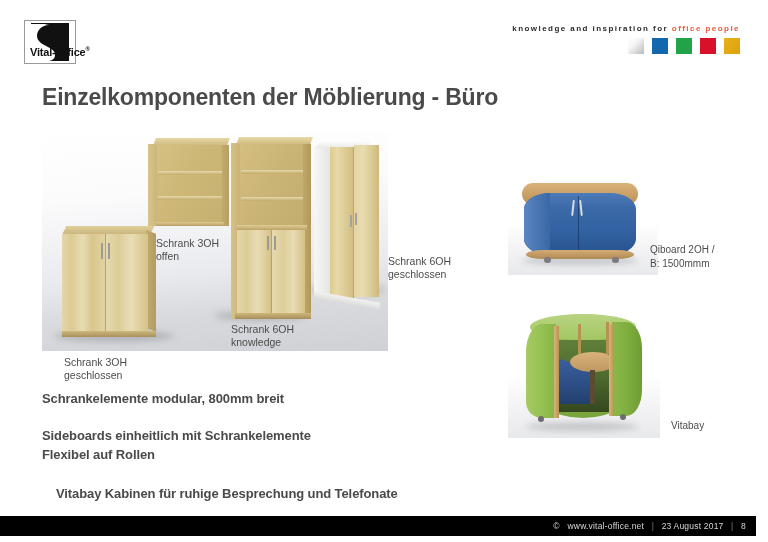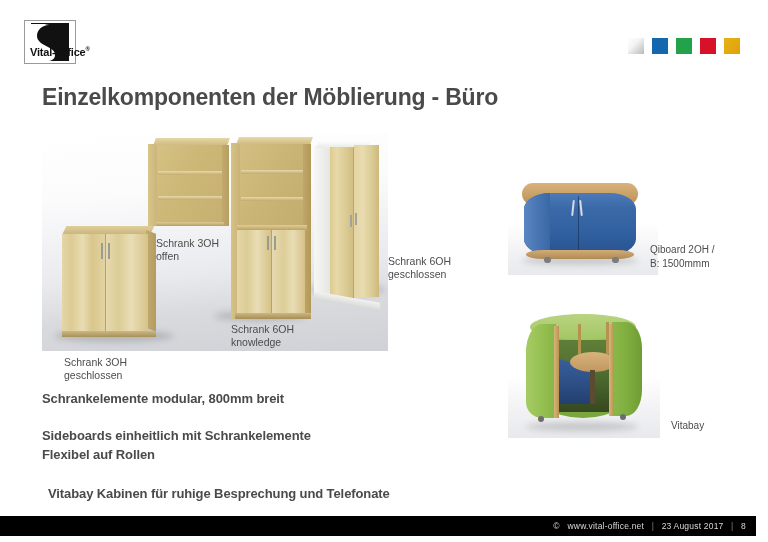--- a/index.html
+++ b/index.html
@@ -176,20 +176,24 @@
         <path d="M6 2 H44 V40 H6 Z" fill="#111111"></path>
         <path d="M26 2 C18 2 12 7 12 14 C12 20 17 23 22 25 C27 27 30 29 30 33 C30 37 26 40 21 40 L44 40 L44 2 Z" fill="#111111"></path>
         <path d="M25 3 C16 3 10 8 10 15 C10 21 15 24 20 26 C25 28 28 30 28 34 C28 38 24 40 20 40 L6 40 L6 3 Z" fill="#ffffff"></path>
         <path d="M24 4 C17 4 12 9 12 15 C12 20 17 23 22 25.5 C27 28 30 30 30 34 C30 38 26.5 40 22 40 L6 40 L6 4 Z" fill="#ffffff"></path>
         <path d="M24 3.2 C16.5 3.2 11.2 8.2 11.2 14.8 C11.2 20.2 16 23.2 21 25.6 C26.2 28.1 29.2 30.2 29.2 34 C29.2 37.6 25.6 39.6 21.4 39.6 L6.4 39.6 L6.4 3.2 Z" fill="#ffffff"></path>
       </svg>
     </div>
     <div id="logo-wordmark"><span>Vital-Office</span><sup>®</sup></div>
   </div>
 
+  <div id="tagline">
+    <span class="tag-a">knowledge and inspiration for</span>
+    <span class="tag-b">office people</span>
+  </div>
 
   <div id="swatches">
     <span class="swatch" style="background:linear-gradient(135deg,#ffffff 0%,#f4f4f4 40%,#b9b9b9 100%);"></span>
     <span class="swatch" style="background:#1267ad;"></span>
     <span class="swatch" style="background:#22a34a;"></span>
     <span class="swatch" style="background:#d8112a;"></span>
     <span class="swatch" style="background:linear-gradient(135deg,#e7b216 0%,#dfa10d 100%);"></span>
   </div>
 </div>
 
@@ -347,21 +351,21 @@
   <div style="position:absolute; left:30px; top:116px; width:6px; height:6px; border-radius:3px; background:#6d6d70;"></div>
   <div style="position:absolute; left:112px; top:114px; width:6px; height:6px; border-radius:3px; background:#6d6d70;"></div>
 </div>
 <div class="prod-label" style="left:671px; top:419px;">
   <div>Vitabay</div>
 </div>
 
 <div class="body-line" style="left:42px; top:391px;">Schrankelemente modular, 800mm breit</div>
 <div class="body-line" style="left:42px; top:428px;">Sideboards einheitlich mit Schrankelemente</div>
 <div class="body-line" style="left:42px; top:447px;">Flexibel auf Rollen</div>
-<div class="body-line" style="left:48px; top:486px;">Vitabay Kabinen für ruhige Besprechung und Telefonate</div>
+<div class="body-line" style="left:56px; top:486px;">Vitabay Kabinen für ruhige Besprechung und Telefonate</div>
 
 <div id="footer-bar">
   <div id="footer-text">
     <span>©</span>
     <span>&nbsp;</span>
     <span>www.vital-office.net</span>
     <span class="sep">|</span>
     <span>23 August 2017</span>
     <span class="sep">|</span>
     <span>8</span>

